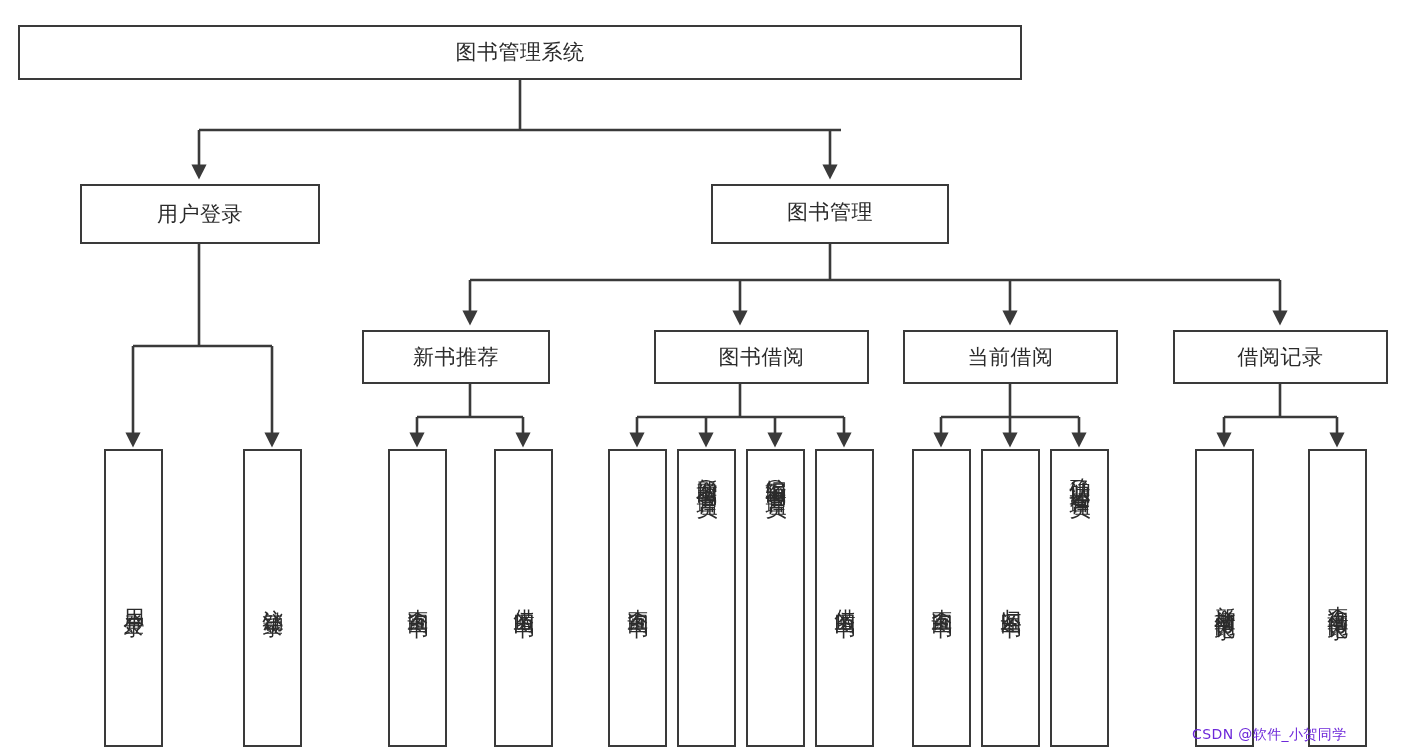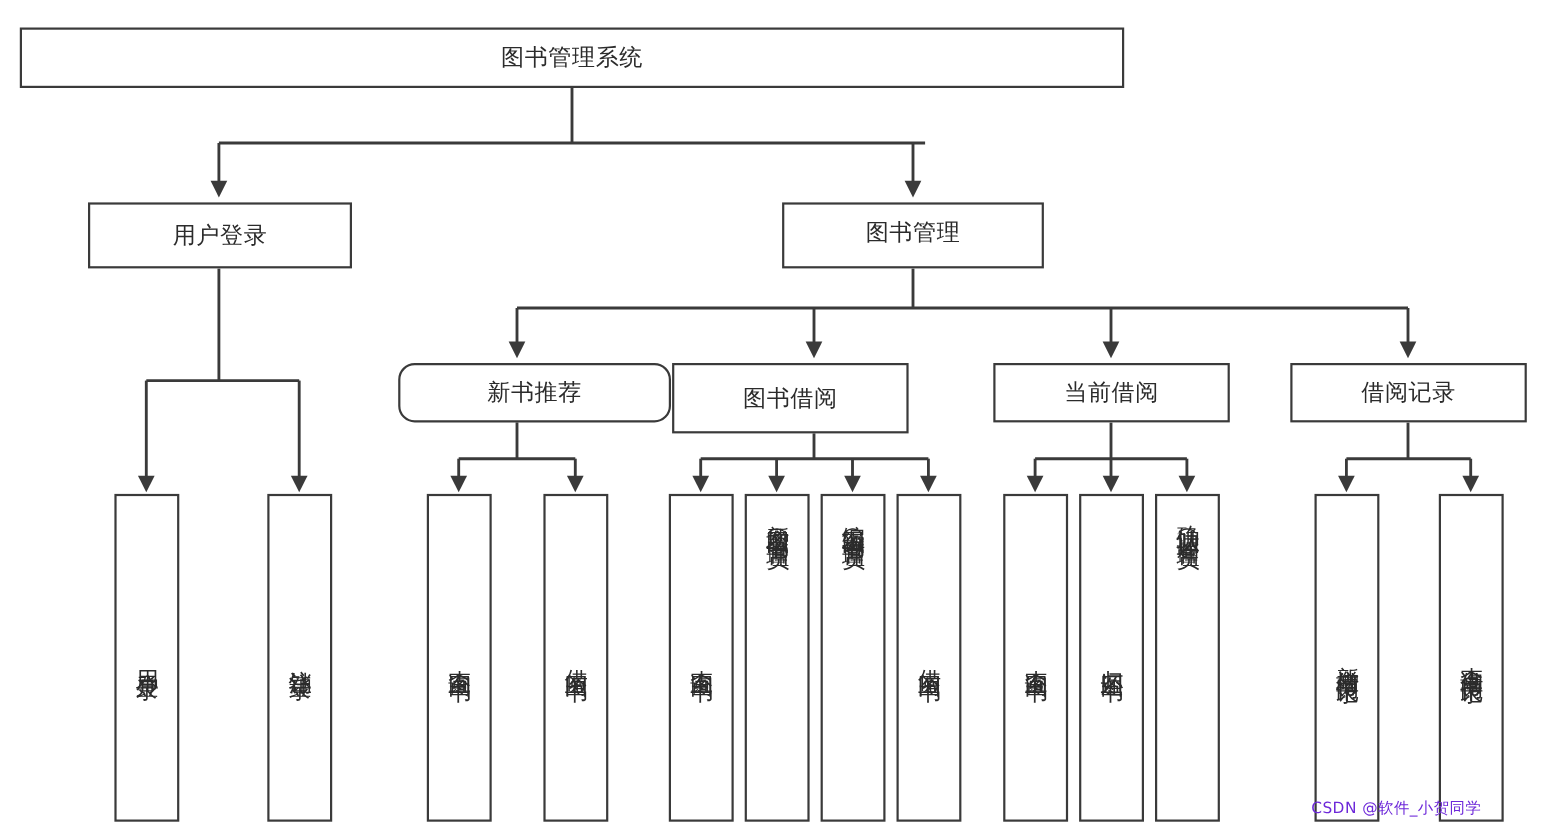--- a/index.html
+++ b/index.html
@@ -134,25 +134,25 @@
   </div>
 
   <div class="node horiz" style="left:80px; top:172px; width:240px; height:60px;">
     <span class="label">用户登录</span>
   </div>
 
   <div class="node horiz" style="left:711px; top:172px; width:238px; height:60px;font-family:Liberation Mono, monospace;">
     <span class="label">图书管理</span>
   </div>
 
-  <div class="node horiz" style="left:362px; top:318px; width:248px; height:54px;border-radius:15px;">
+  <div class="node horiz" style="left:362px; top:318px; width:188px; height:54px;">
     <span class="label">新书推荐</span>
   </div>
 
-  <div class="node horiz" style="left:611px; top:318px; width:215px; height:64px;">
+  <div class="node horiz" style="left:654px; top:318px; width:215px; height:54px;">
     <span class="label">图书借阅</span>
   </div>
 
   <div class="node horiz" style="left:1173px; top:318px; width:215px; height:54px;">
     <span class="label">借阅记录</span>
   </div>
 
   <div class="node horiz" style="left:903px; top:318px; width:215px; height:54px;">
     <span class="label">当前借阅</span>
   </div>

